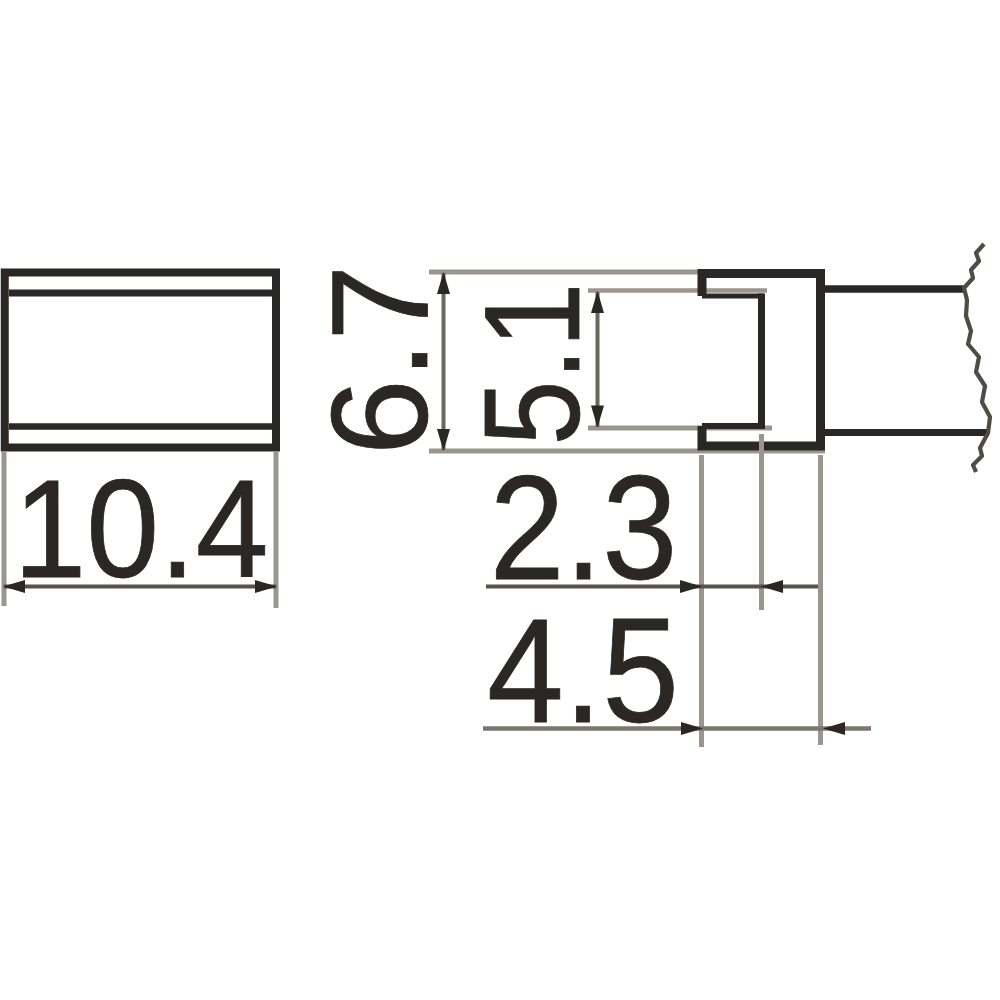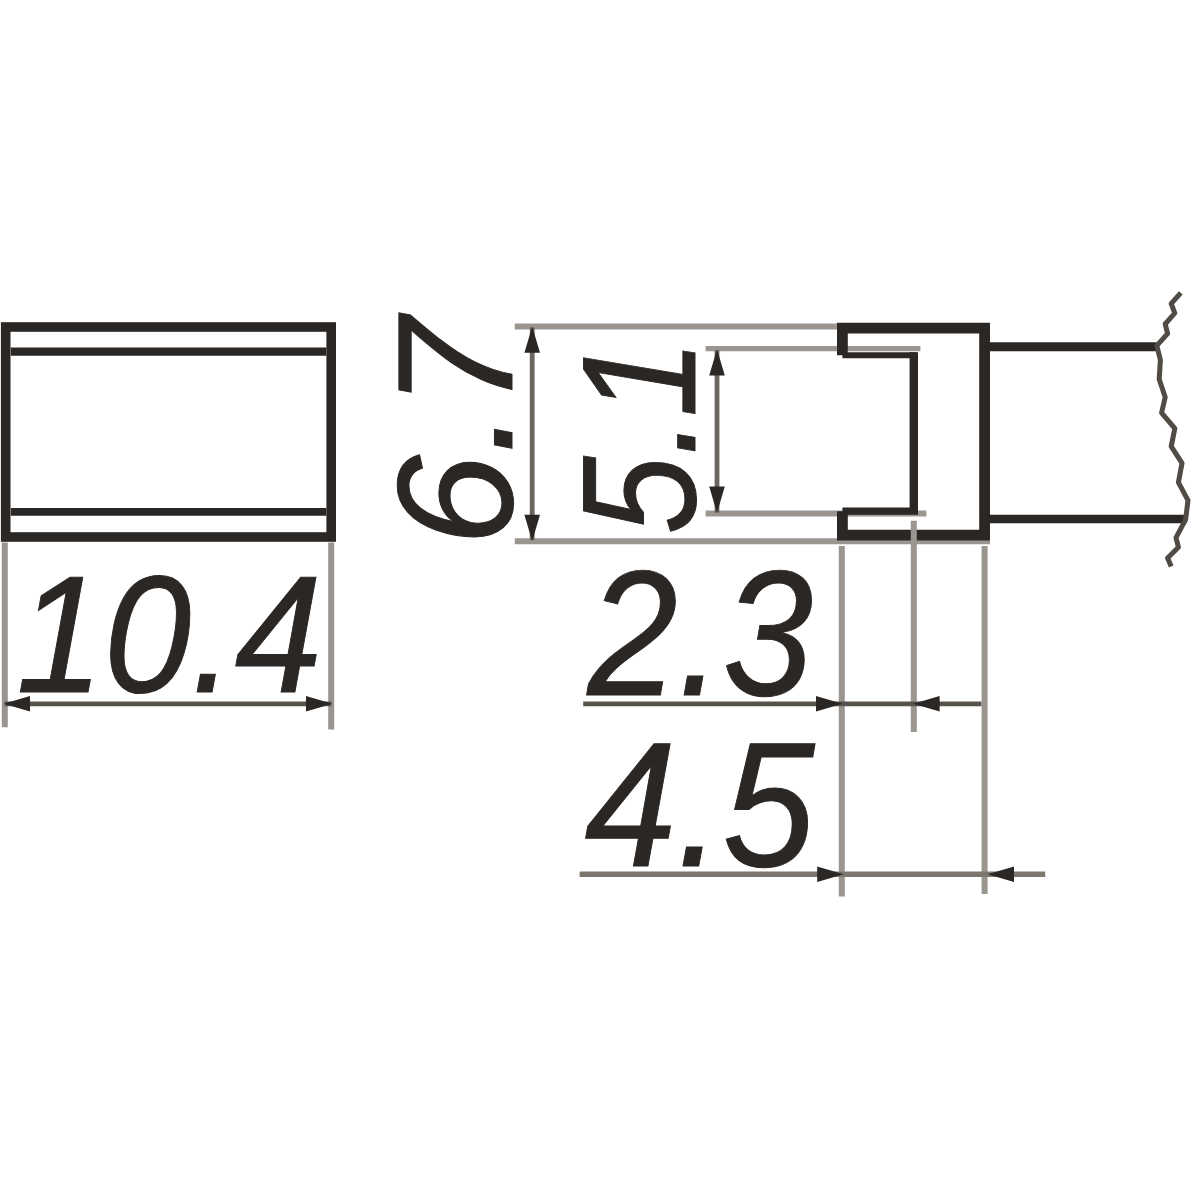--- a/index.html
+++ b/index.html
@@ -1,16 +1,16 @@
 <!DOCTYPE html>
 <html><head>
 <meta charset="utf-8">
 <style>
   html,body{margin:0;padding:0;background:#ffffff;}
-  .wrap{width:1000px;height:1000px;position:relative;font-style:italic;}
+  .wrap{width:1000px;height:1000px;position:relative;}
   text{font-family:"Liberation Sans",sans-serif;fill:#2b2724;stroke:#2b2724;stroke-width:0.8;}
 </style>
 </head>
 <body>
 <div class="wrap">
 <svg width="1000" height="1000" viewBox="0 0 1000 1000" xmlns="http://www.w3.org/2000/svg">
 
   <rect x="0" y="0" width="1000" height="1000" fill="#ffffff"></rect>
 
   <rect x="4.75" y="272.5" width="271.25" height="175" fill="none" stroke="#2b2724" stroke-width="8"></rect>

